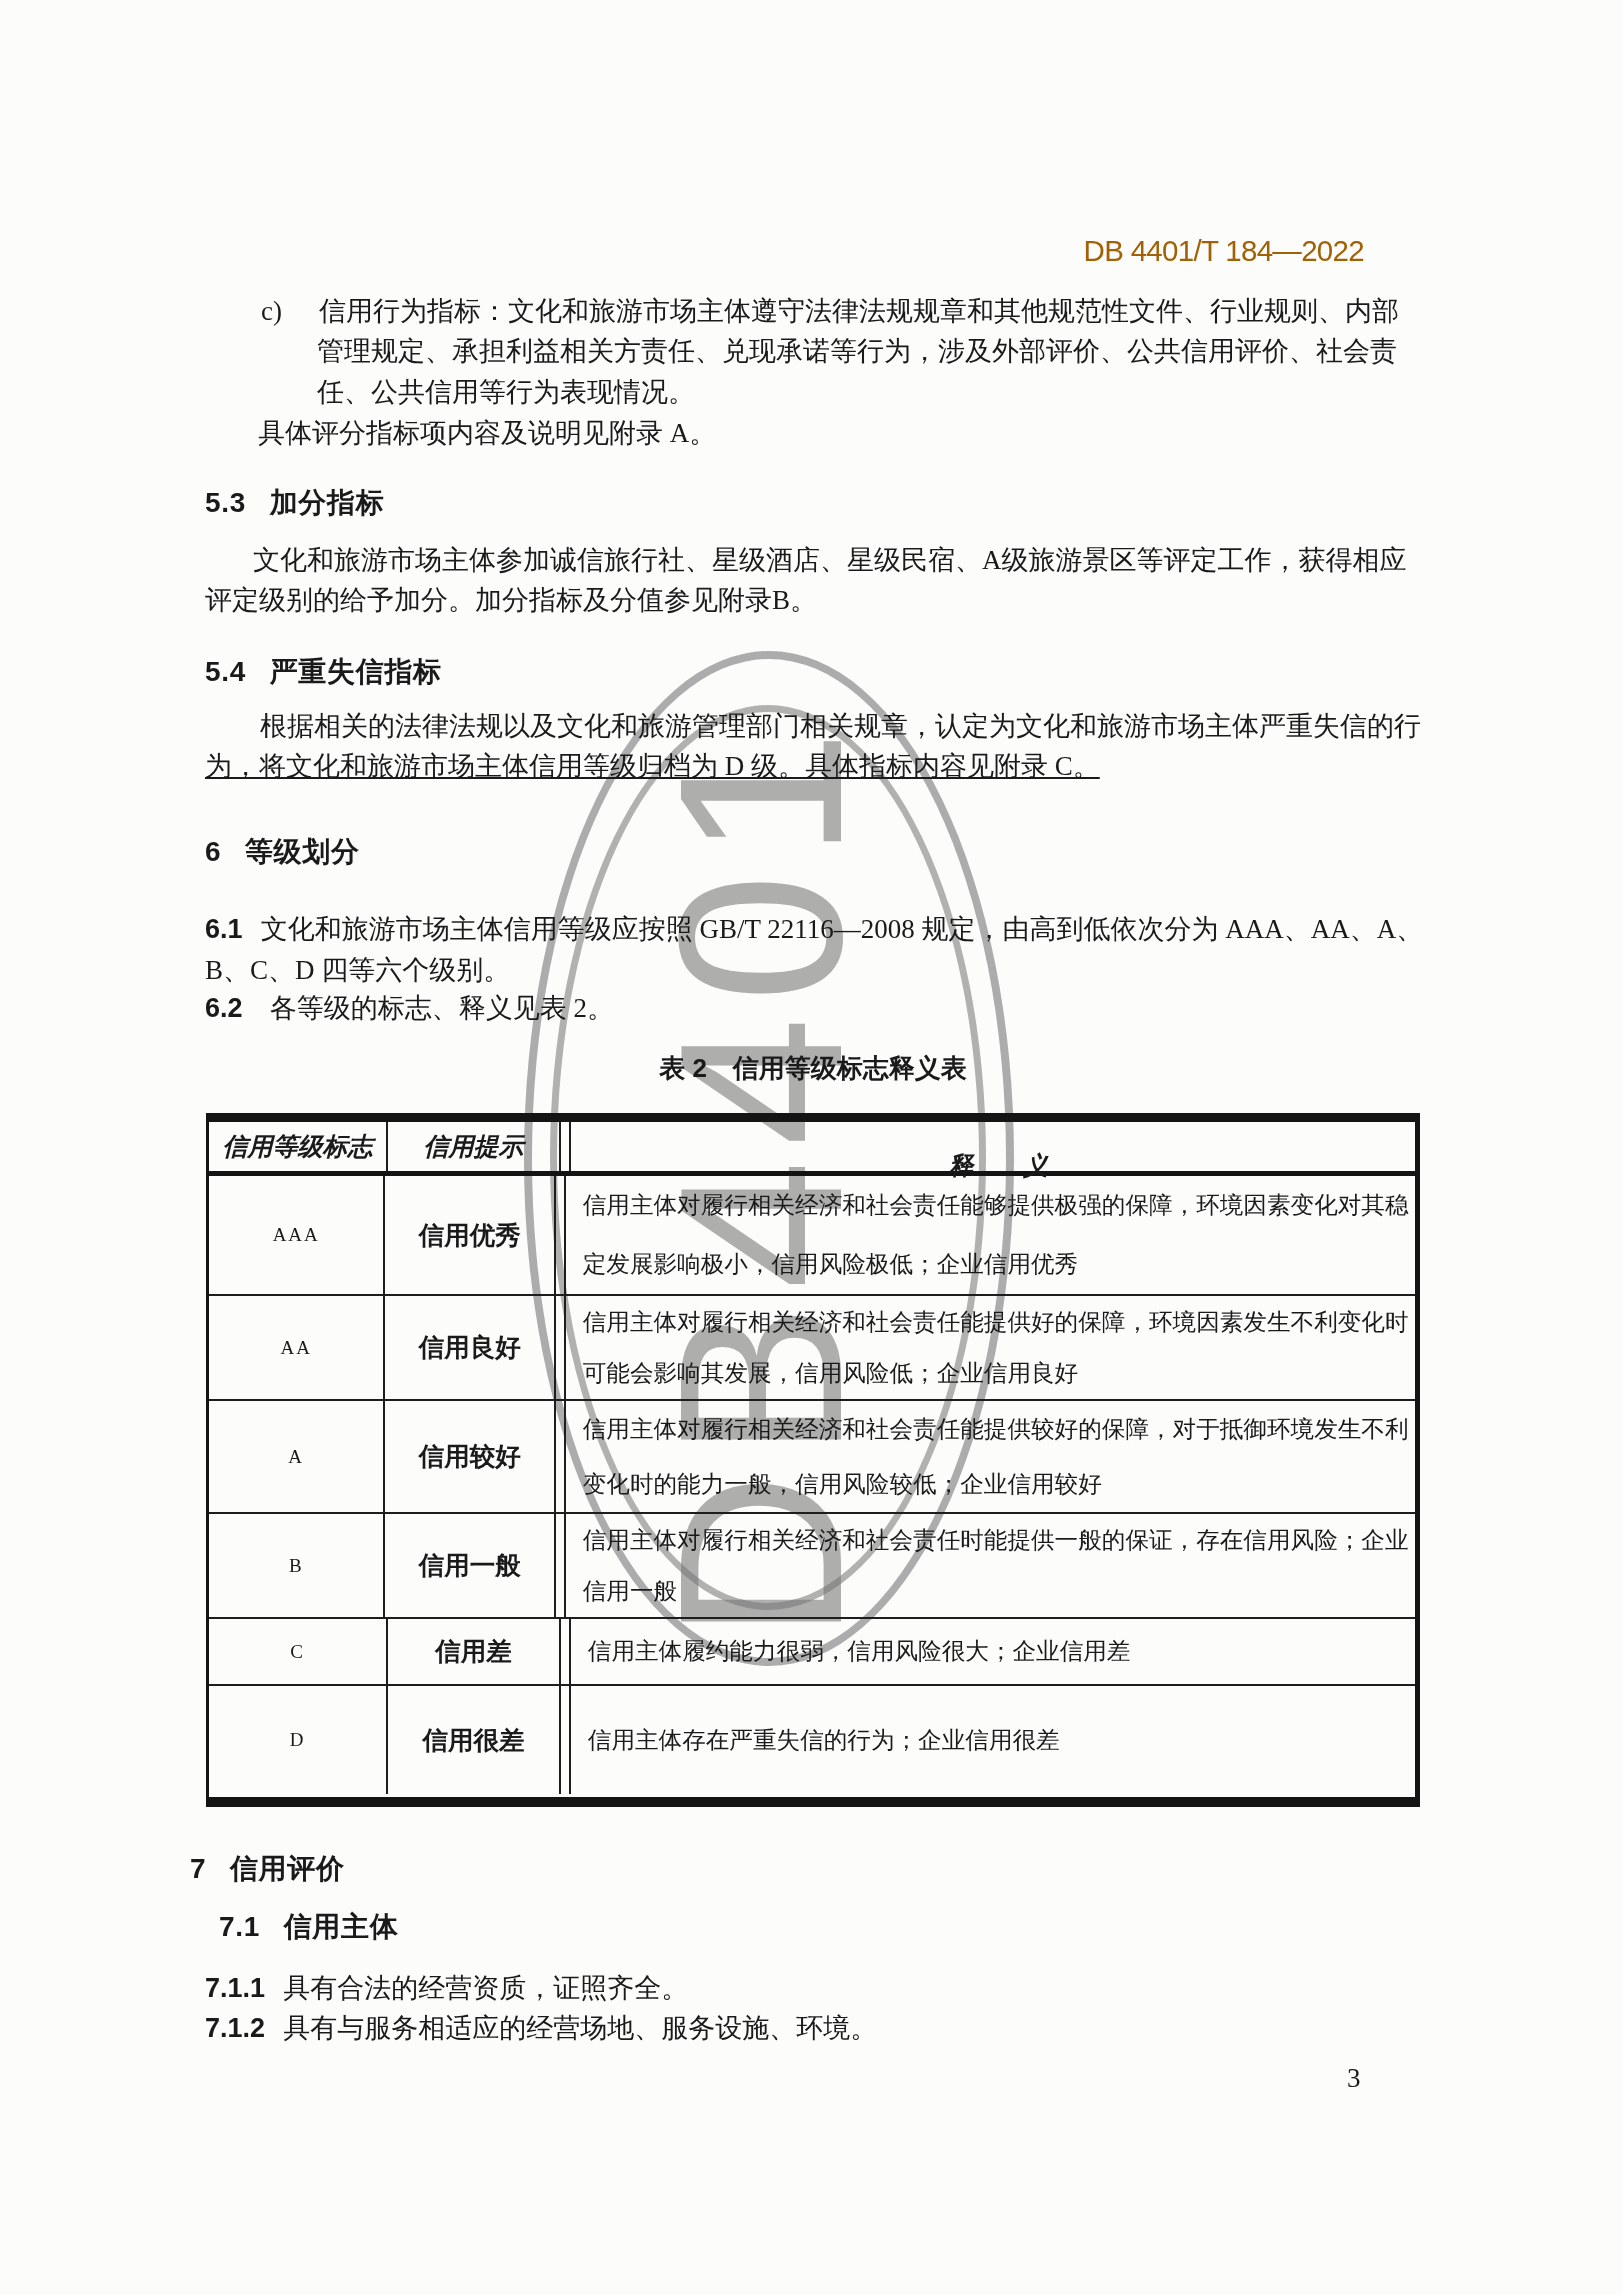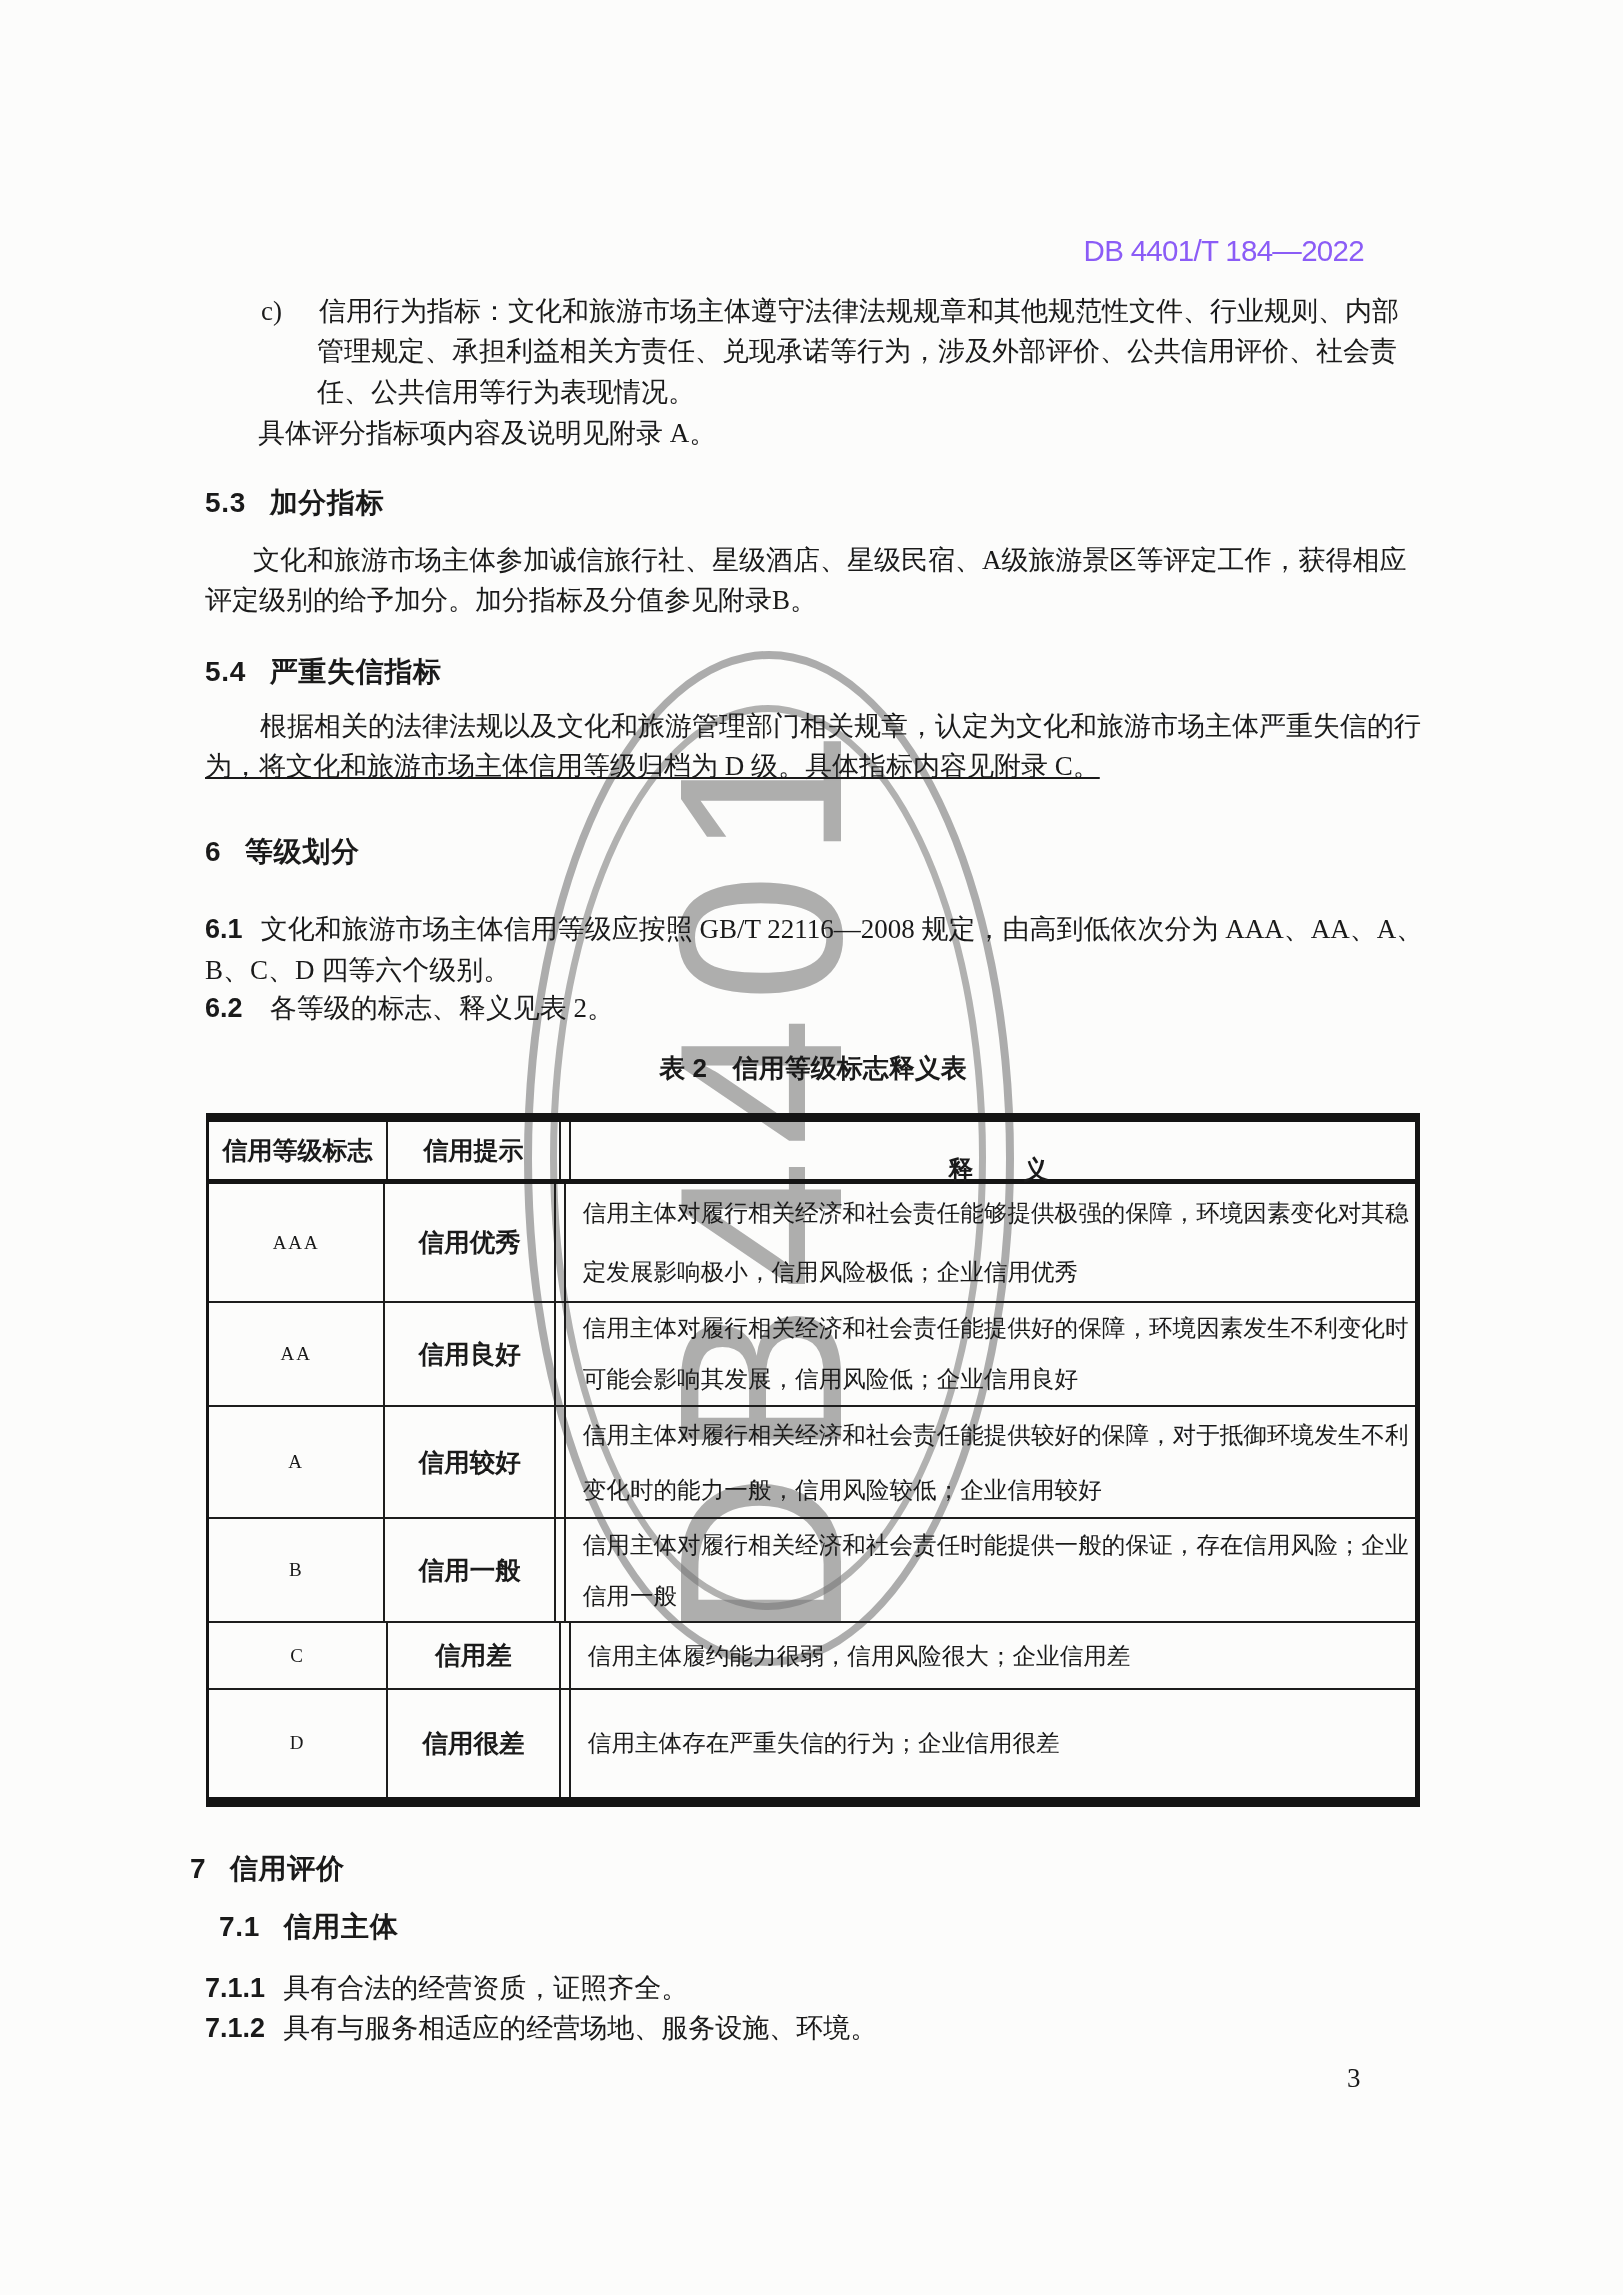--- a/index.html
+++ b/index.html
@@ -52,21 +52,21 @@
       justify-content:space-around;padding:0 6.5px 0 17px;}
   .c3.center1{justify-content:center;}
   .hdrcell{font-size:25px;}
   .hdr3{flex-direction:row;justify-content:center;align-items:center;margin-top:37px;}
   .grade{font-size:19px;letter-spacing:2px;}
   .hint{font-size:25.5px;}
   .ln{font-size:23.6px;white-space:nowrap;line-height:1.2;}
   .cap{font-size:26px;}
   .doccode{
     font-family:"Liberation Sans","DejaVu Sans",sans-serif;
-    font-size:29.5px;font-weight:500;letter-spacing:-0.7px;color:#8b5cf6;
+    font-size:29.5px;font-weight:500;letter-spacing:-0.7px;color:#a16207;
   }
 </style>
 </head>
 <body>
 
 <div class="page">
 
   <div class="wm-ellipse wm-outer"></div>
   <div class="wm-ellipse wm-inner"></div>
   <div class="wm-text">DB4401</div>
@@ -102,21 +102,21 @@
   <div class="abs serif" style="left:205px;top:955px;">B、C、D 四等六个级别。</div>
 
   <div class="abs clause" style="left:205px;top:993px;gap:9px;">
     <span class="sansb num">6.2</span>
     <span class="serif">各等级的标志、释义见表 2。</span>
   </div>
 
   <div class="abs sansb cap" style="left:206px;top:1053px;width:1214px;text-align:center;">表 2　信用等级标志释义表</div>
 
   <div class="tbl">
-    <div class="trow thead" style="height:62px;">
+    <div class="trow thead" style="height:54px;font-style:italic;">
       <div class="c1 sansb hdrcell">信用等级标志</div>
       <div class="c2 sansb hdrcell">信用提示</div>
       <div class="csp"></div>
       <div class="c3 hdr3 sansb hdrcell">释　　义</div>
     </div>
 
     <div class="trow r r0" style="height:118px;">
       <div class="c1 serif grade">AAA</div>
       <div class="c2 sansb hint">信用优秀</div>
       <div class="csp"></div>

